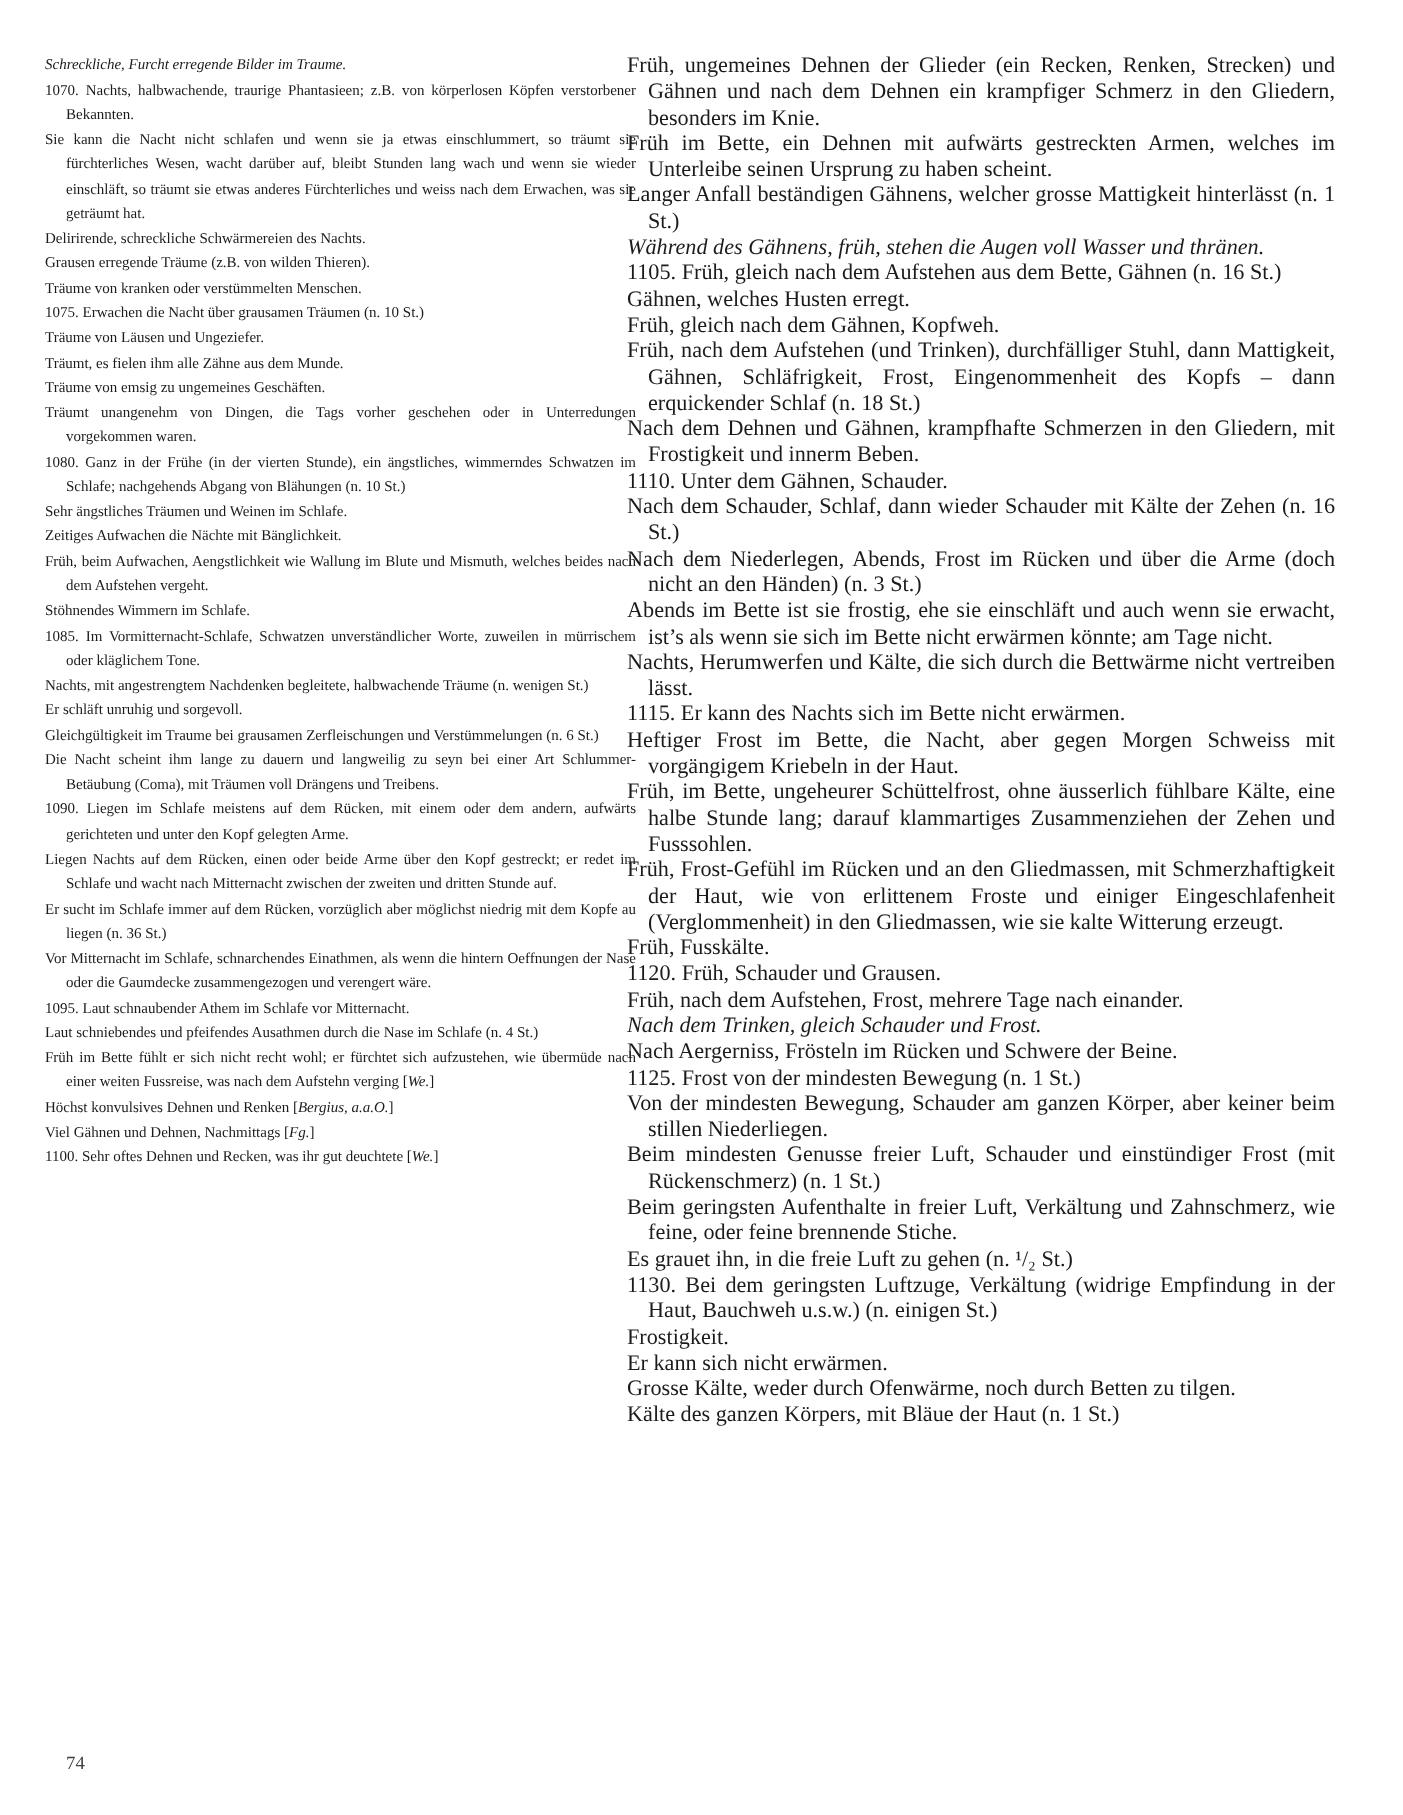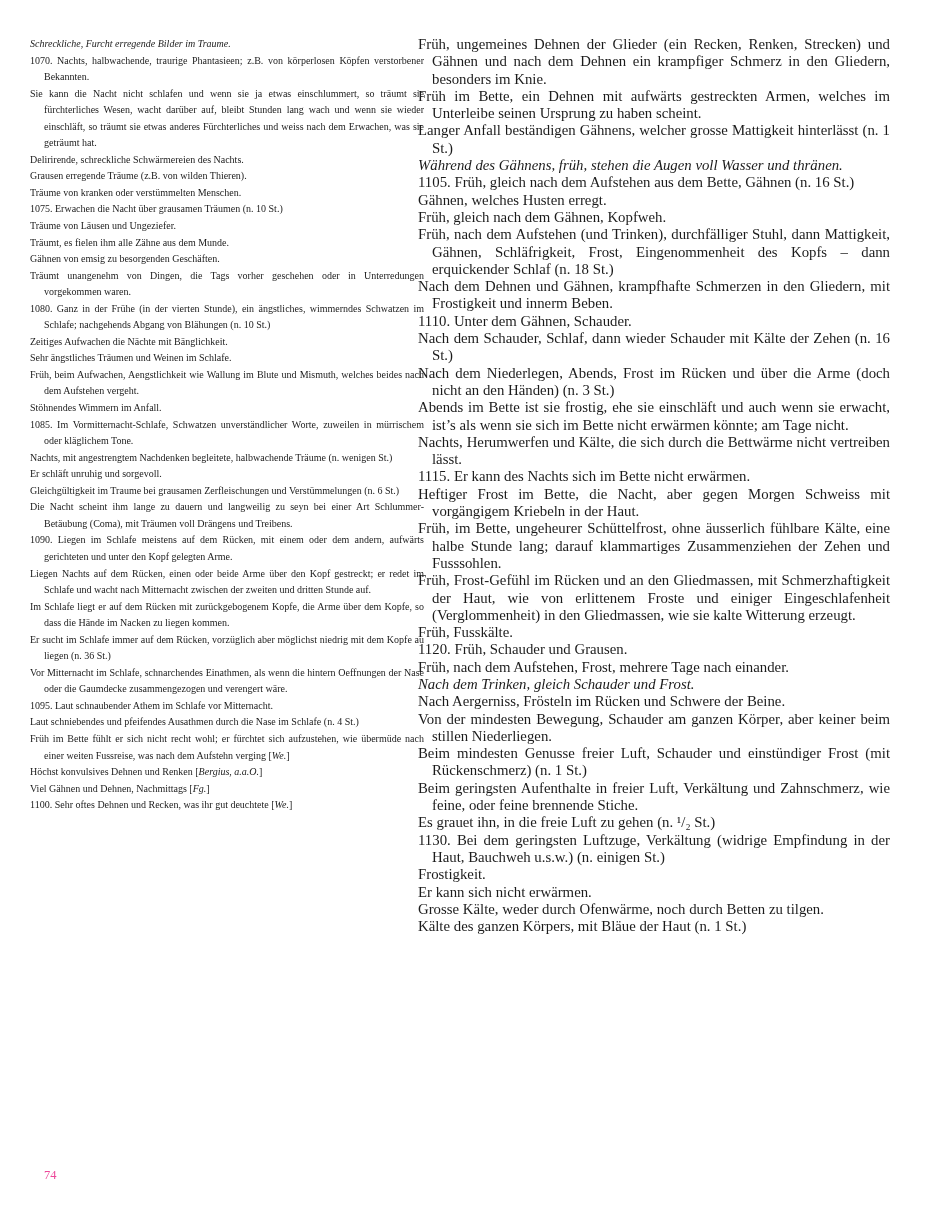--- a/index.html
+++ b/index.html
@@ -41,52 +41,51 @@
   .ind0 { padding-left: 14px; text-indent: -14px; }
   
   .ind1 { padding-left: 28px; text-indent: -14px; }
   .italic { font-style: italic; }
   .entry i { font-style: italic; }
   .page-number {
     position: absolute;
     left: 44px;
     top: 1168px;
     font-size: 12.5px;
-    color: #ec4899;
+    color: #404040;
   }
 </style>
 </head>
 <body>
 
 <div class="page">
   <div class="col col-left">
       <p class="entry ind1 italic">Schreckliche, Furcht erregende Bilder im Traume.</p>
       <p class="entry ind0">1070. Nachts, halbwachende, traurige Phantasieen; z.B. von körperlosen Köpfen verstorbener Bekannten.</p>
       <p class="entry ind1">Sie kann die Nacht nicht schlafen und wenn sie ja etwas einschlummert, so träumt sie fürchterliches Wesen, wacht darüber auf, bleibt Stunden lang wach und wenn sie wieder einschläft, so träumt sie etwas anderes Fürchterliches und weiss nach dem Erwachen, was sie geträumt hat.</p>
       <p class="entry ind1">Delirirende, schreckliche Schwärmereien des Nachts.</p>
       <p class="entry ind1">Grausen erregende Träume (z.B. von wilden Thieren).</p>
       <p class="entry ind1">Träume von kranken oder verstümmelten Menschen.</p>
       <p class="entry ind0">1075. Erwachen die Nacht über grausamen Träumen (n. 10 St.)</p>
       <p class="entry ind1">Träume von Läusen und Ungeziefer.</p>
       <p class="entry ind1">Träumt, es fielen ihm alle Zähne aus dem Munde.</p>
-      <p class="entry ind1">Gähnen von emsig zu besorgenden Geschäften.</p>
+      <p class="entry ind1">Träume von emsig zu ungemeines Geschäften.</p>
       <p class="entry ind1">Träumt unangenehm von Dingen, die Tags vorher geschehen oder in Unterredungen vorgekommen waren.</p>
       <p class="entry ind0">1080. Ganz in der Frühe (in der vierten Stunde), ein ängstliches, wimmerndes Schwatzen im Schlafe; nachgehends Abgang von Blähungen (n. 10 St.)</p>
+      <p class="entry ind1">Sehr ängstliches Träumen und Weinen im Schlafe.</p>
       <p class="entry ind1">Zeitiges Aufwachen die Nächte mit Bänglichkeit.</p>
-      <p class="entry ind1">Sehr ängstliches Träumen und Weinen im Schlafe.</p>
       <p class="entry ind1">Früh, beim Aufwachen, Aengstlichkeit wie Wallung im Blute und Mismuth, welches beides nach dem Aufstehen vergeht.</p>
-      <p class="entry ind1">Stöhnendes Wimmern im Anfall.</p>
+      <p class="entry ind1">Stöhnendes Wimmern im Schlafe.</p>
       <p class="entry ind0">1085. Im Vormitternacht-Schlafe, Schwatzen unverständlicher Worte, zuweilen in mürrischem oder kläglichem Tone.</p>
       <p class="entry ind1">Nachts, mit angestrengtem Nachdenken begleitete, halbwachende Träume (n. wenigen St.)</p>
       <p class="entry ind1">Er schläft unruhig und sorgevoll.</p>
       <p class="entry ind1">Gleichgültigkeit im Traume bei grausamen Zerfleischungen und Verstümmelungen (n. 6 St.)</p>
       <p class="entry ind1">Die Nacht scheint ihm lange zu dauern und langweilig zu seyn bei einer Art Schlummer-Betäubung (Coma), mit Träumen voll Drängens und Treibens.</p>
       <p class="entry ind0">1090. Liegen im Schlafe meistens auf dem Rücken, mit einem oder dem andern, aufwärts gerichteten und unter den Kopf gelegten Arme.</p>
       <p class="entry ind1">Liegen Nachts auf dem Rücken, einen oder beide Arme über den Kopf gestreckt; er redet im Schlafe und wacht nach Mitternacht zwischen der zweiten und dritten Stunde auf.</p>
-      <p class="entry ind1">Im Schlafe liegt er auf dem Rücken mit zurückgebogenem Kopfe, die Arme über dem Kopfe, so dass die Hände im Nacken zu liegen kommen.</p>
       <p class="entry ind1">Er sucht im Schlafe immer auf dem Rücken, vorzüglich aber möglichst niedrig mit dem Kopfe au liegen (n. 36 St.)</p>
       <p class="entry ind1">Vor Mitternacht im Schlafe, schnarchendes Einathmen, als wenn die hintern Oeffnungen der Nase oder die Gaumdecke zusammengezogen und verengert wäre.</p>
       <p class="entry ind0">1095. Laut schnaubender Athem im Schlafe vor Mitternacht.</p>
       <p class="entry ind1">Laut schniebendes und pfeifendes Ausathmen durch die Nase im Schlafe (n. 4 St.)</p>
       <p class="entry ind1">Früh im Bette fühlt er sich nicht recht wohl; er fürchtet sich aufzustehen, wie übermüde nach einer weiten Fussreise, was nach dem Aufstehn verging [<i>We.</i>]</p>
       <p class="entry ind1">Höchst konvulsives Dehnen und Renken [<i>Bergius, a.a.O.</i>]</p>
       <p class="entry ind1">Viel Gähnen und Dehnen, Nachmittags [<i>Fg.</i>]</p>
       <p class="entry ind0">1100. Sehr oftes Dehnen und Recken, was ihr gut deuchtete [<i>We.</i>]</p>
     </div>
   <div class="col col-right">
@@ -106,20 +105,21 @@
       <p class="entry ind1">Nachts, Herumwerfen und Kälte, die sich durch die Bettwärme nicht vertreiben lässt.</p>
       <p class="entry ind0">1115. Er kann des Nachts sich im Bette nicht erwärmen.</p>
       <p class="entry ind1">Heftiger Frost im Bette, die Nacht, aber gegen Morgen Schweiss mit vorgängigem Kriebeln in der Haut.</p>
       <p class="entry ind1">Früh, im Bette, ungeheurer Schüttelfrost, ohne äusserlich fühlbare Kälte, eine halbe Stunde lang; darauf klammartiges Zusammenziehen der Zehen und Fusssohlen.</p>
       <p class="entry ind1">Früh, Frost-Gefühl im Rücken und an den Gliedmassen, mit Schmerzhaftigkeit der Haut, wie von erlittenem Froste und einiger Eingeschlafenheit (Verglommenheit) in den Gliedmassen, wie sie kalte Witterung erzeugt.</p>
       <p class="entry ind1">Früh, Fusskälte.</p>
       <p class="entry ind0">1120. Früh, Schauder und Grausen.</p>
       <p class="entry ind1">Früh, nach dem Aufstehen, Frost, mehrere Tage nach einander.</p>
       <p class="entry ind1 italic">Nach dem Trinken, gleich Schauder und Frost.</p>
       <p class="entry ind1">Nach Aergerniss, Frösteln im Rücken und Schwere der Beine.</p>
+      <p class="entry ind0">1125. Frost von der mindesten Bewegung (n. 1 St.)</p>
       <p class="entry ind1">Von der mindesten Bewegung, Schauder am ganzen Körper, aber keiner beim stillen Niederliegen.</p>
       <p class="entry ind1">Beim mindesten Genusse freier Luft, Schauder und einstündiger Frost (mit Rückenschmerz) (n. 1 St.)</p>
       <p class="entry ind1">Beim geringsten Aufenthalte in freier Luft, Verkältung und Zahnschmerz, wie feine, oder feine brennende Stiche.</p>
       <p class="entry ind1">Es grauet ihn, in die freie Luft zu gehen (n. ¹/₂ St.)</p>
       <p class="entry ind0">1130. Bei dem geringsten Luftzuge, Verkältung (widrige Empfindung in der Haut, Bauchweh u.s.w.) (n. einigen St.)</p>
       <p class="entry ind1">Frostigkeit.</p>
       <p class="entry ind1">Er kann sich nicht erwärmen.</p>
       <p class="entry ind1">Grosse Kälte, weder durch Ofenwärme, noch durch Betten zu tilgen.</p>
       <p class="entry ind1">Kälte des ganzen Körpers, mit Bläue der Haut (n. 1 St.)</p>
     </div>

